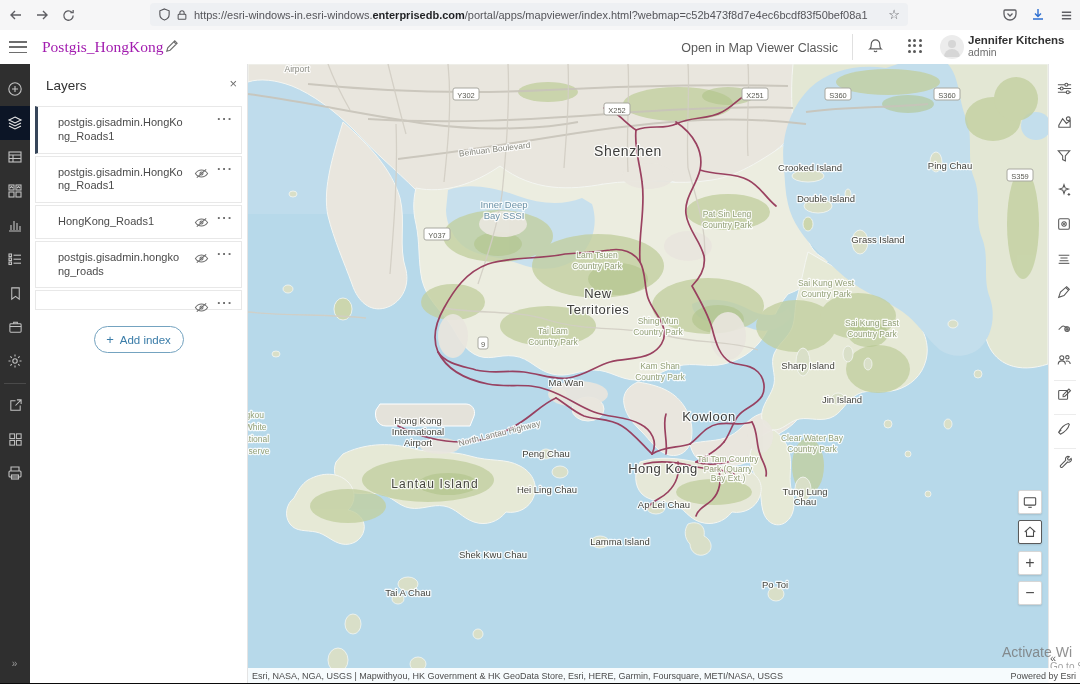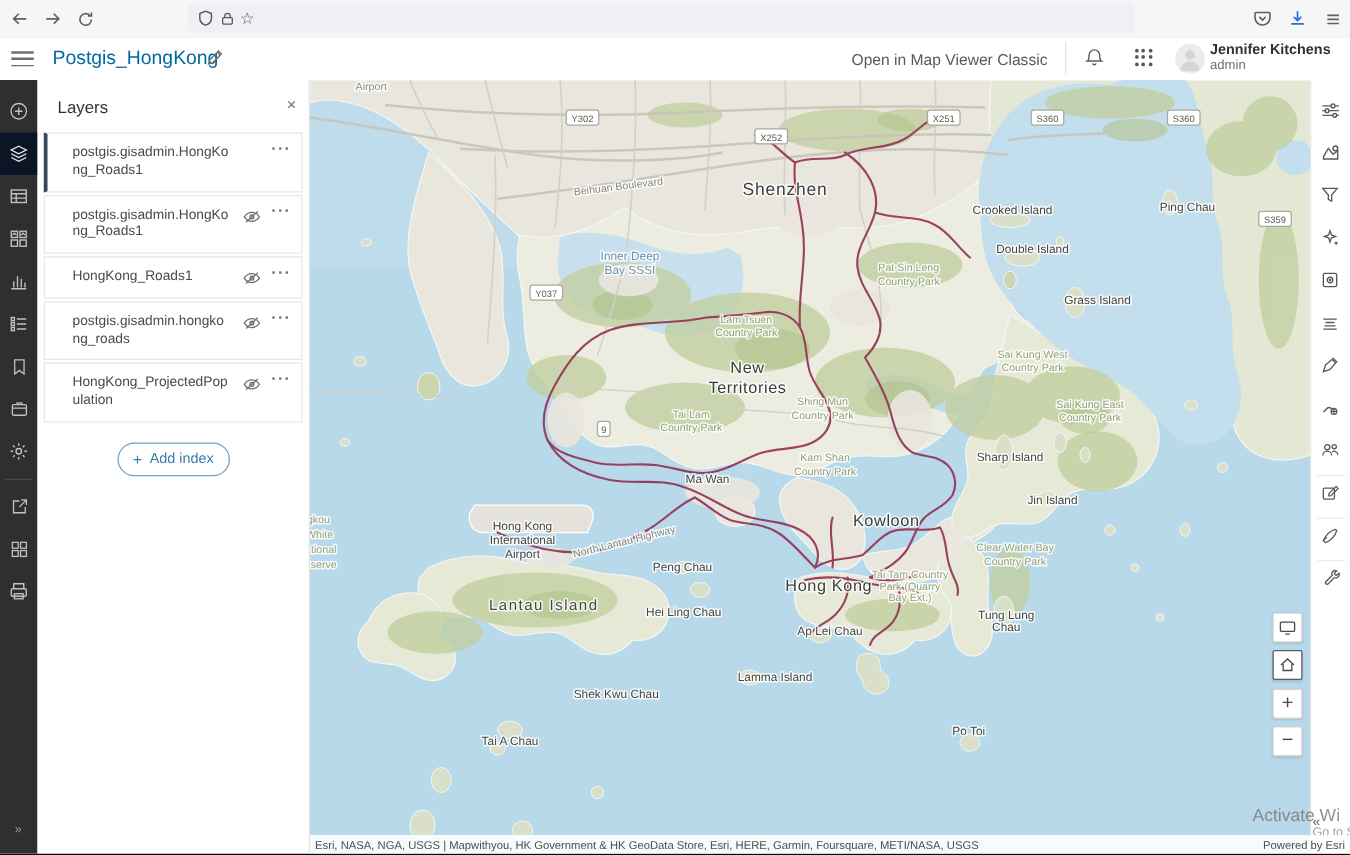--- a/index.html
+++ b/index.html
@@ -8,21 +8,21 @@
   .browser-bar{position:absolute;left:0;top:0;width:1080px;height:30px;background:#f6f6f7;border-bottom:1px solid #dcdcde;}
   .nav-ico{position:absolute;top:5px;width:20px;height:20px;display:flex;align-items:center;justify-content:center;color:#5f5f64;}
   .url-pill{position:absolute;left:150px;top:3px;width:758px;height:23px;background:#eef0f3;border-radius:4px;display:flex;align-items:center;padding:0 8px;box-sizing:border-box;}
   .url-text{font-size:11px;color:#55555a;white-space:nowrap;overflow:hidden;flex:1;margin-left:6px;}
   .url-text b{color:#1f2023;font-weight:bold;}
   .star{margin-left:4px;color:#55555a;font-size:13px;}
   
   .app-header{position:absolute;left:0;top:30px;width:1080px;height:34px;background:#fff;border-bottom:1px solid #e9e9e9;}
   .burger{position:absolute;left:9px;top:11px;width:18px;height:12px;display:flex;flex-direction:column;justify-content:space-between;}
   .burger i{display:block;height:1.5px;background:#6e6e6e;}
-  .map-title{position:absolute;left:42px;top:8px;font-size:15.5px;color:#0369a1;}
+  .map-title{position:absolute;left:42px;top:8px;font-size:15.5px;color:#a21caf;font-family:Liberation Serif, serif;}
   .title-edit{position:absolute;left:164px;top:9px;color:#6e6e6e;}
   .open-classic{position:absolute;right:242px;top:11px;font-size:12.5px;color:#595959;}
   .hdr-divider{position:absolute;right:227px;top:4px;width:1px;height:26px;background:#e0e0e0;}
   .bell{position:absolute;right:196px;top:8px;color:#595959;}
   .grid9{position:absolute;right:156px;top:9px;width:16px;height:16px;display:grid;grid-template-columns:repeat(3,1fr);grid-template-rows:repeat(3,1fr);}
   .grid9 i{width:3px;height:3px;border-radius:50%;background:#595959;}
   .avatar{position:absolute;right:116px;top:5px;width:24px;height:24px;border-radius:50%;background:#ececec;overflow:hidden;}
   .user-block{position:absolute;right:8px;top:4px;width:104px;}
   .user-name{font-size:11.5px;font-weight:bold;color:#323232;white-space:nowrap;}
   .user-role{font-size:10.5px;color:#6e6e6e;}
@@ -95,20 +95,21 @@
         </svg>
     </div>
     <div class="url-pill">
       <svg width="13" height="13" viewBox="0 0 14 14" fill="none" stroke="#55555a" stroke-width="1.2">
           <path d="M7 1l5 2v4c0 3-2.5 5.2-5 6-2.5-.8-5-3-5-6V3z"></path>
         </svg>
       <svg width="12" height="12" viewBox="0 0 14 14" fill="none" stroke="#55555a" stroke-width="1.2" style="margin-left:5px">
           <rect x="2.5" y="6" width="9" height="6" rx="1"></rect>
           <path d="M4.5 6V4.5a2.5 2.5 0 0 1 5 0V6"></path>
         </svg>
+      <div class="url-text"><span>https://esri-windows-in.esri-windows.</span><b>enterprisedb.com</b><span>/portal/apps/mapviewer/index.html?webmap=c52b473f8d7e4ec6bcdf83f50bef08a1</span></div>
       <span class="star">☆</span>
     </div>
     <div class="nav-ico" style="left:1000px">
       <svg width="14" height="14" viewBox="0 0 14 14" fill="none" stroke="currentColor" stroke-width="1.3">
           <path d="M2 2h10a1 1 0 0 1 1 1v3a6 6 0 0 1-12 0V3a1 1 0 0 1 1-1z"></path>
           <path d="M4.5 5.5L7 8l2.5-2.5"></path>
         </svg>
     </div>
     <div class="nav-ico" style="left:1028px;color:#2e6fd1">
       <svg width="14" height="14" viewBox="0 0 14 14" fill="none" stroke="currentColor" stroke-width="1.4">
@@ -289,21 +290,20 @@
       <span class="layer-eye">
         <svg width="15" height="15" viewBox="0 0 16 16" fill="none" stroke="currentColor" stroke-width="1.1">
               <path d="M1.5 8s2.5-3.8 6.5-3.8S14.5 8 14.5 8 12 11.8 8 11.8 1.5 8 1.5 8z"></path>
               <circle cx="8" cy="8" r="1.6"></circle>
               <path d="M3 12.5L13 3.5"></path>
             </svg>
       </span>
       <span class="layer-menu">···</span>
     </div>
         <div class="layer-card">
-      <div class="layer-label">HongKong_ProjectedPopulation</div>
       <span class="layer-eye">
         <svg width="15" height="15" viewBox="0 0 16 16" fill="none" stroke="currentColor" stroke-width="1.1">
               <path d="M1.5 8s2.5-3.8 6.5-3.8S14.5 8 14.5 8 12 11.8 8 11.8 1.5 8 1.5 8z"></path>
               <circle cx="8" cy="8" r="1.6"></circle>
               <path d="M3 12.5L13 3.5"></path>
             </svg>
       </span>
       <span class="layer-menu">···</span>
     </div>
         <div class="add-layer-btn">

